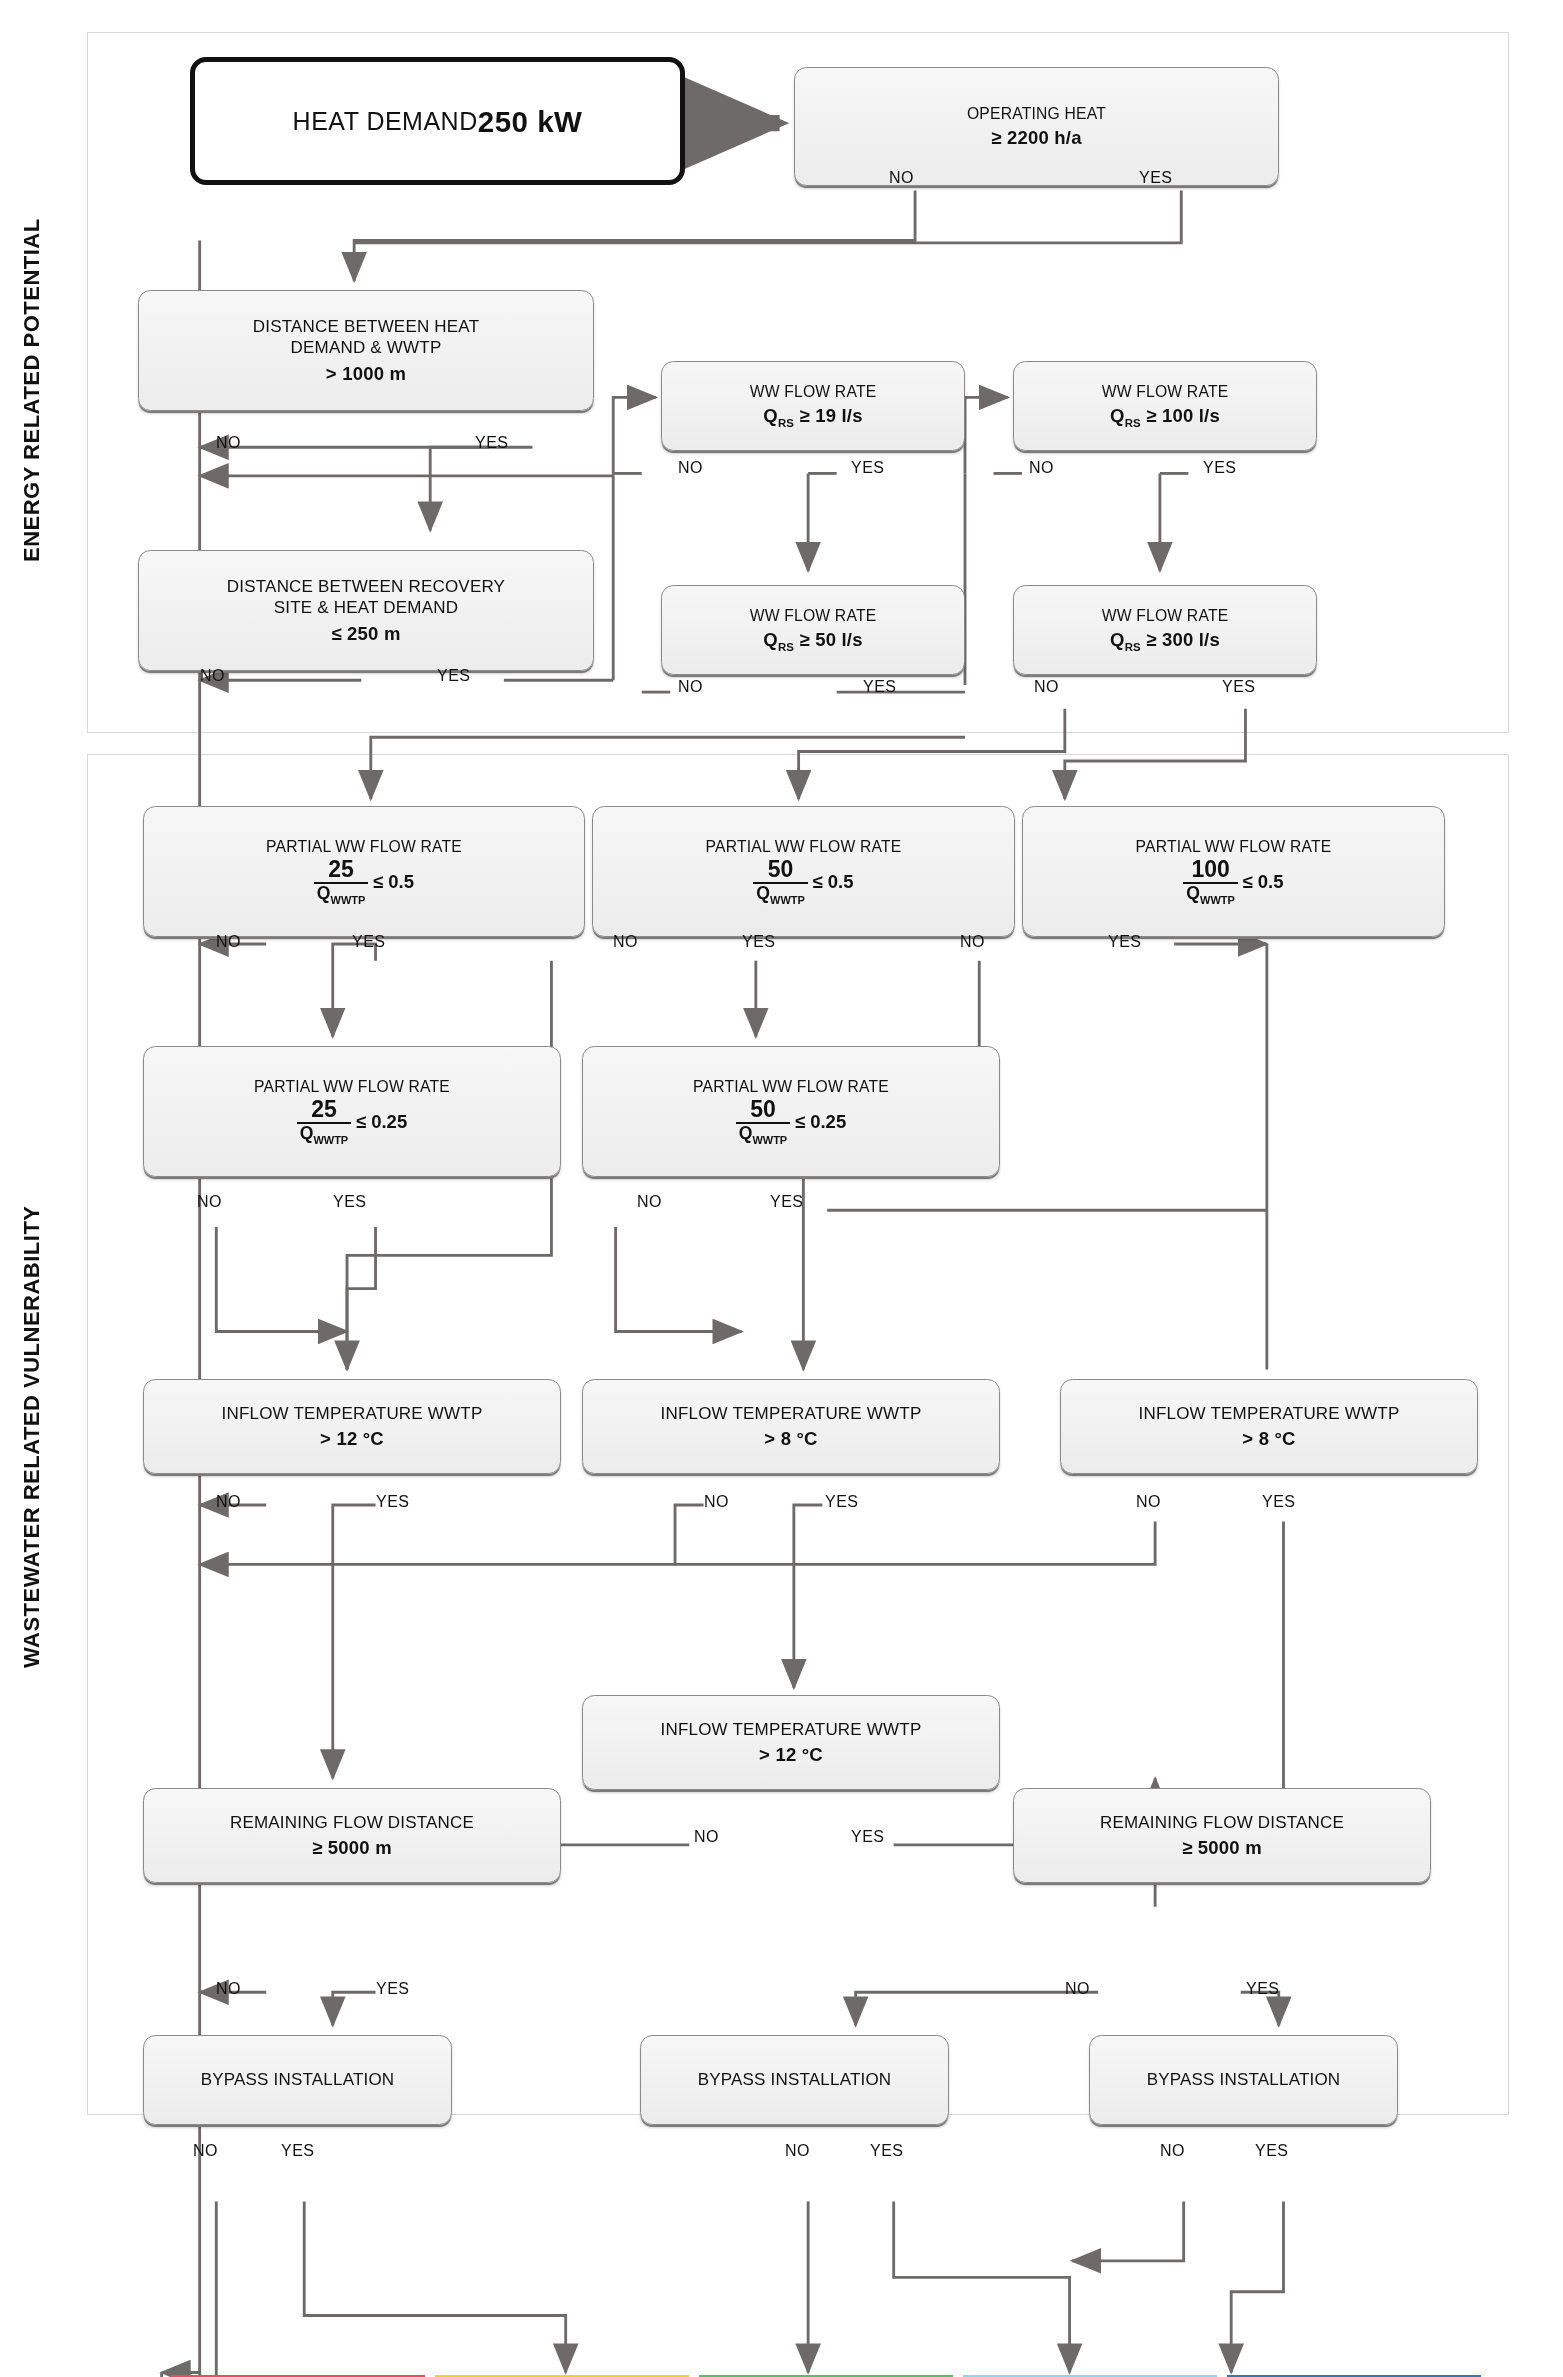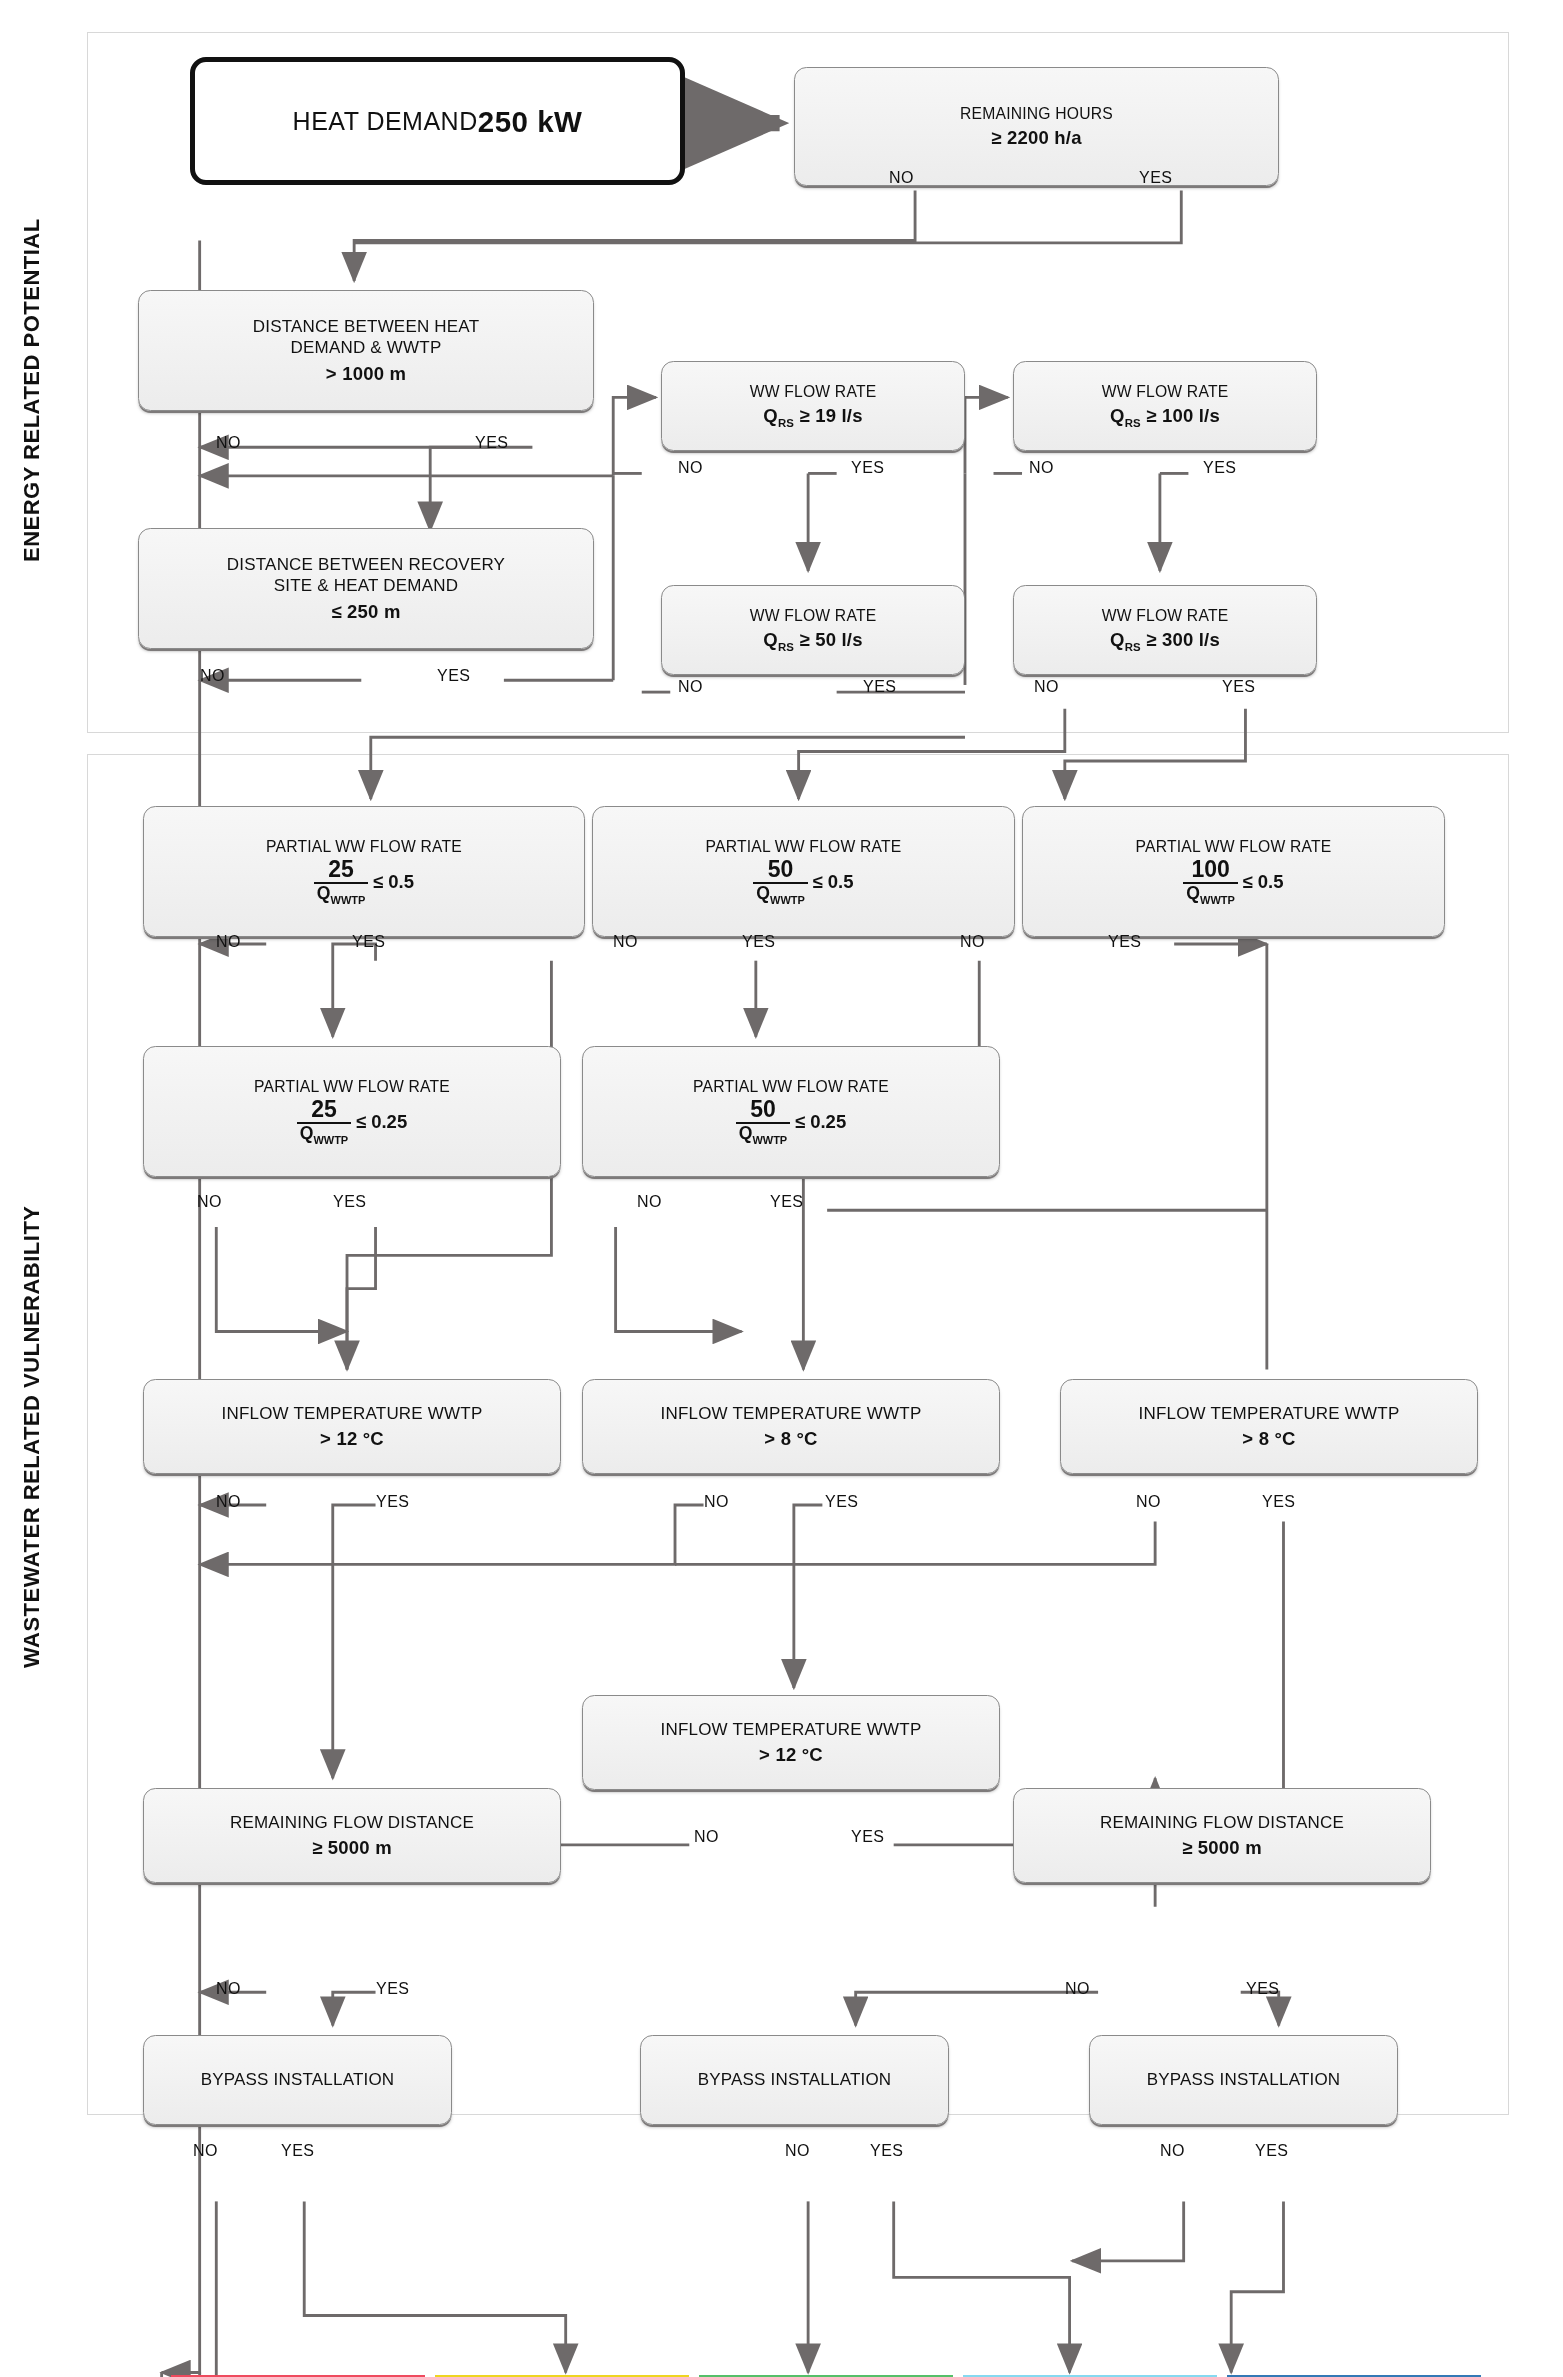--- a/index.html
+++ b/index.html
@@ -199,35 +199,35 @@
       <path d="M420,4990 L420,5090 L345,5090"></path>
     </g>
   </svg>
 
   <div class="start" style="left:190px; top:57px; width:495px; height:128px;">
     <div class="t1">HEAT DEMAND</div>
     <div class="t2">250 kW</div>
   </div>
 
   <div class="node" style="left:794px; top:67px; width:485px; height:119px;">
-    <div class="t1">REMAINING HOURS</div>
+    <div class="t1">OPERATING HEAT</div>
     <div class="t2">≥ 2200 h/a</div>
   </div>
   <div class="lbl" style="left:889px; top:169px;">NO</div>
   <div class="lbl" style="left:1139px; top:169px;">YES</div>
 
   <div class="node two" style="left:138px; top:290px; width:456px; height:121px;">
     <div class="t1">DISTANCE BETWEEN HEAT</div>
     <div class="t1">DEMAND &amp; WWTP</div>
     <div class="t2">&gt; 1000 m</div>
   </div>
   <div class="lbl" style="left:216px; top:434px;">NO</div>
   <div class="lbl" style="left:475px; top:434px;">YES</div>
 
-  <div class="node two" style="left:138px; top:528px; width:456px; height:121px;">
+  <div class="node two" style="left:138px; top:550px; width:456px; height:121px;">
     <div class="t1">DISTANCE BETWEEN RECOVERY</div>
     <div class="t1">SITE &amp; HEAT DEMAND</div>
     <div class="t2">≤ 250 m</div>
   </div>
   <div class="lbl" style="left:200px; top:667px;">NO</div>
   <div class="lbl" style="left:437px; top:667px;">YES</div>
 
   <div class="node" style="left:661px; top:361px; width:304px; height:90px;">
     <div class="t1">WW FLOW RATE</div>
     <div class="t2">

